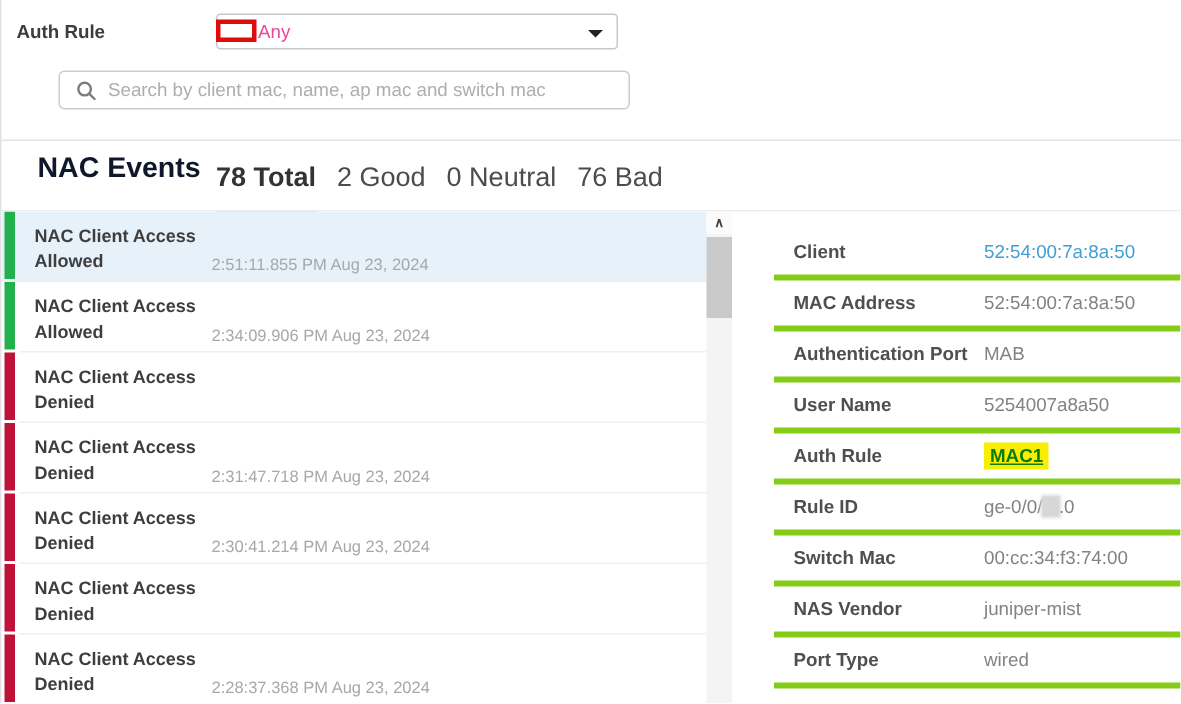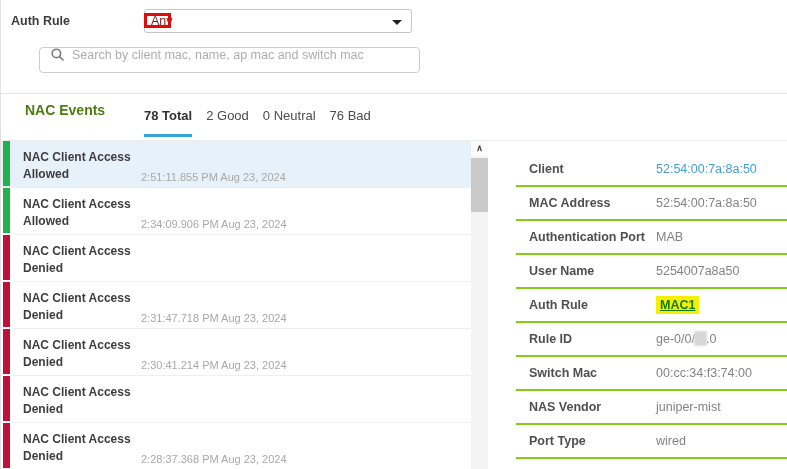--- a/index.html
+++ b/index.html
@@ -21,64 +21,64 @@
     font-size: 12.5px; font-weight: 700; color: #3c3c3c;
   }
   .dropdown {
     position: absolute; left: 143px; top: 9px;
     width: 268px; height: 24px;
     background: #fff; border: 1px solid #c7c7c7; border-radius: 3px;
     display: flex; align-items: center;
     padding: 0 24px 0 6px;
     cursor: pointer;
   }
-  .dropdown-value { font-size: 12.5px; color: #7f1d1d; }
+  .dropdown-value { font-size: 12.5px; color: #ec4899; margin-left: 21px; }
   .caret {
     position: absolute; right: 9px; top: 10px;
     width: 0; height: 0;
     border-left: 5px solid transparent;
     border-right: 5px solid transparent;
     border-top: 5px solid #222;
   }
   .red-annotation {
     position: absolute; left: 143px; top: 13px;
     width: 27px; height: 15px;
     border: 3px solid var(--annotation-red, #e00b0b);
     pointer-events: none;
   }
 
   
   .search-box {
     position: absolute; left: 38px; top: 47px;
     width: 381px; height: 26px;
     border: 1px solid #ccc; border-radius: 4px; background: #fff;
-    display: flex; align-items: flex-start;
+    display: flex; align-items: center;
   }
   .search-icon { margin: 0 8px 0 11px; display: flex; align-items: center; }
   .search-box input {
     border: none; outline: none; background: transparent;
     font-family: "Liberation Sans", sans-serif;
     font-size: 12.5px; color: #555; width: 330px;
   }
   .search-box input::placeholder { color: #aeaeae; }
 
   
   .card-top-border {
     position: absolute; left: 0; top: 93px; width: 787px; height: 0;
     border-top: 1px solid #e4e4e4;
   }
   .page-title {
     position: absolute; left: 24px; top: 102px;
-    font-size: 14px; font-weight: 700; color: #4d7c0f;
+    font-size: 19px; font-weight: 700; color: #0f172a;
   }
   .tabs {
     position: absolute; left: 143px; top: 108px;
     display: flex; gap: 14px; align-items: flex-start;
   }
-  .tab { font-size: 13px; color: #4c4c4c; padding-bottom: 11px; cursor: pointer; white-space: nowrap; }
+  .tab { font-size: 18px; color: #4c4c4c; padding-bottom: 11px; cursor: pointer; white-space: nowrap; }
   .tab.active { font-weight: 700; color: #333; border-bottom: 3px solid var(--accent-blue, #34a5dc); }
   .list-top-border {
     position: absolute; left: 0; top: 140px; width: 787px; height: 0;
     border-top: 1px solid #ececec;
   }
 
   
   .event-list {
     position: absolute; left: 0; top: 141px; width: 470px; height: 389px;
     overflow: hidden; background: #fff;
@@ -121,21 +121,21 @@
     background: #c9c9c9; cursor: pointer;
   }
 
   
   .details {
     position: absolute; left: 505px; top: 141px; width: 282px; height: 328px;
     padding-top: 12px; background: #fff;
   }
   .detail-row {
     position: relative; height: 34px; margin-left: 10px;
-    border-bottom: 2px solid #84cc16;
+    border-bottom: 4px solid #84cc16;
     text-align: center;
   }
   .detail-label {
     position: absolute; left: 13px; top: 50%; transform: translateY(-50%);
     font-size: 12.5px; font-weight: 700; color: #4f4f4f;
   }
   .detail-value {
     position: absolute; left: 140px; top: 50%; transform: translateY(-50%);
     font-size: 12.5px; color: #838383; white-space: nowrap;
   }

